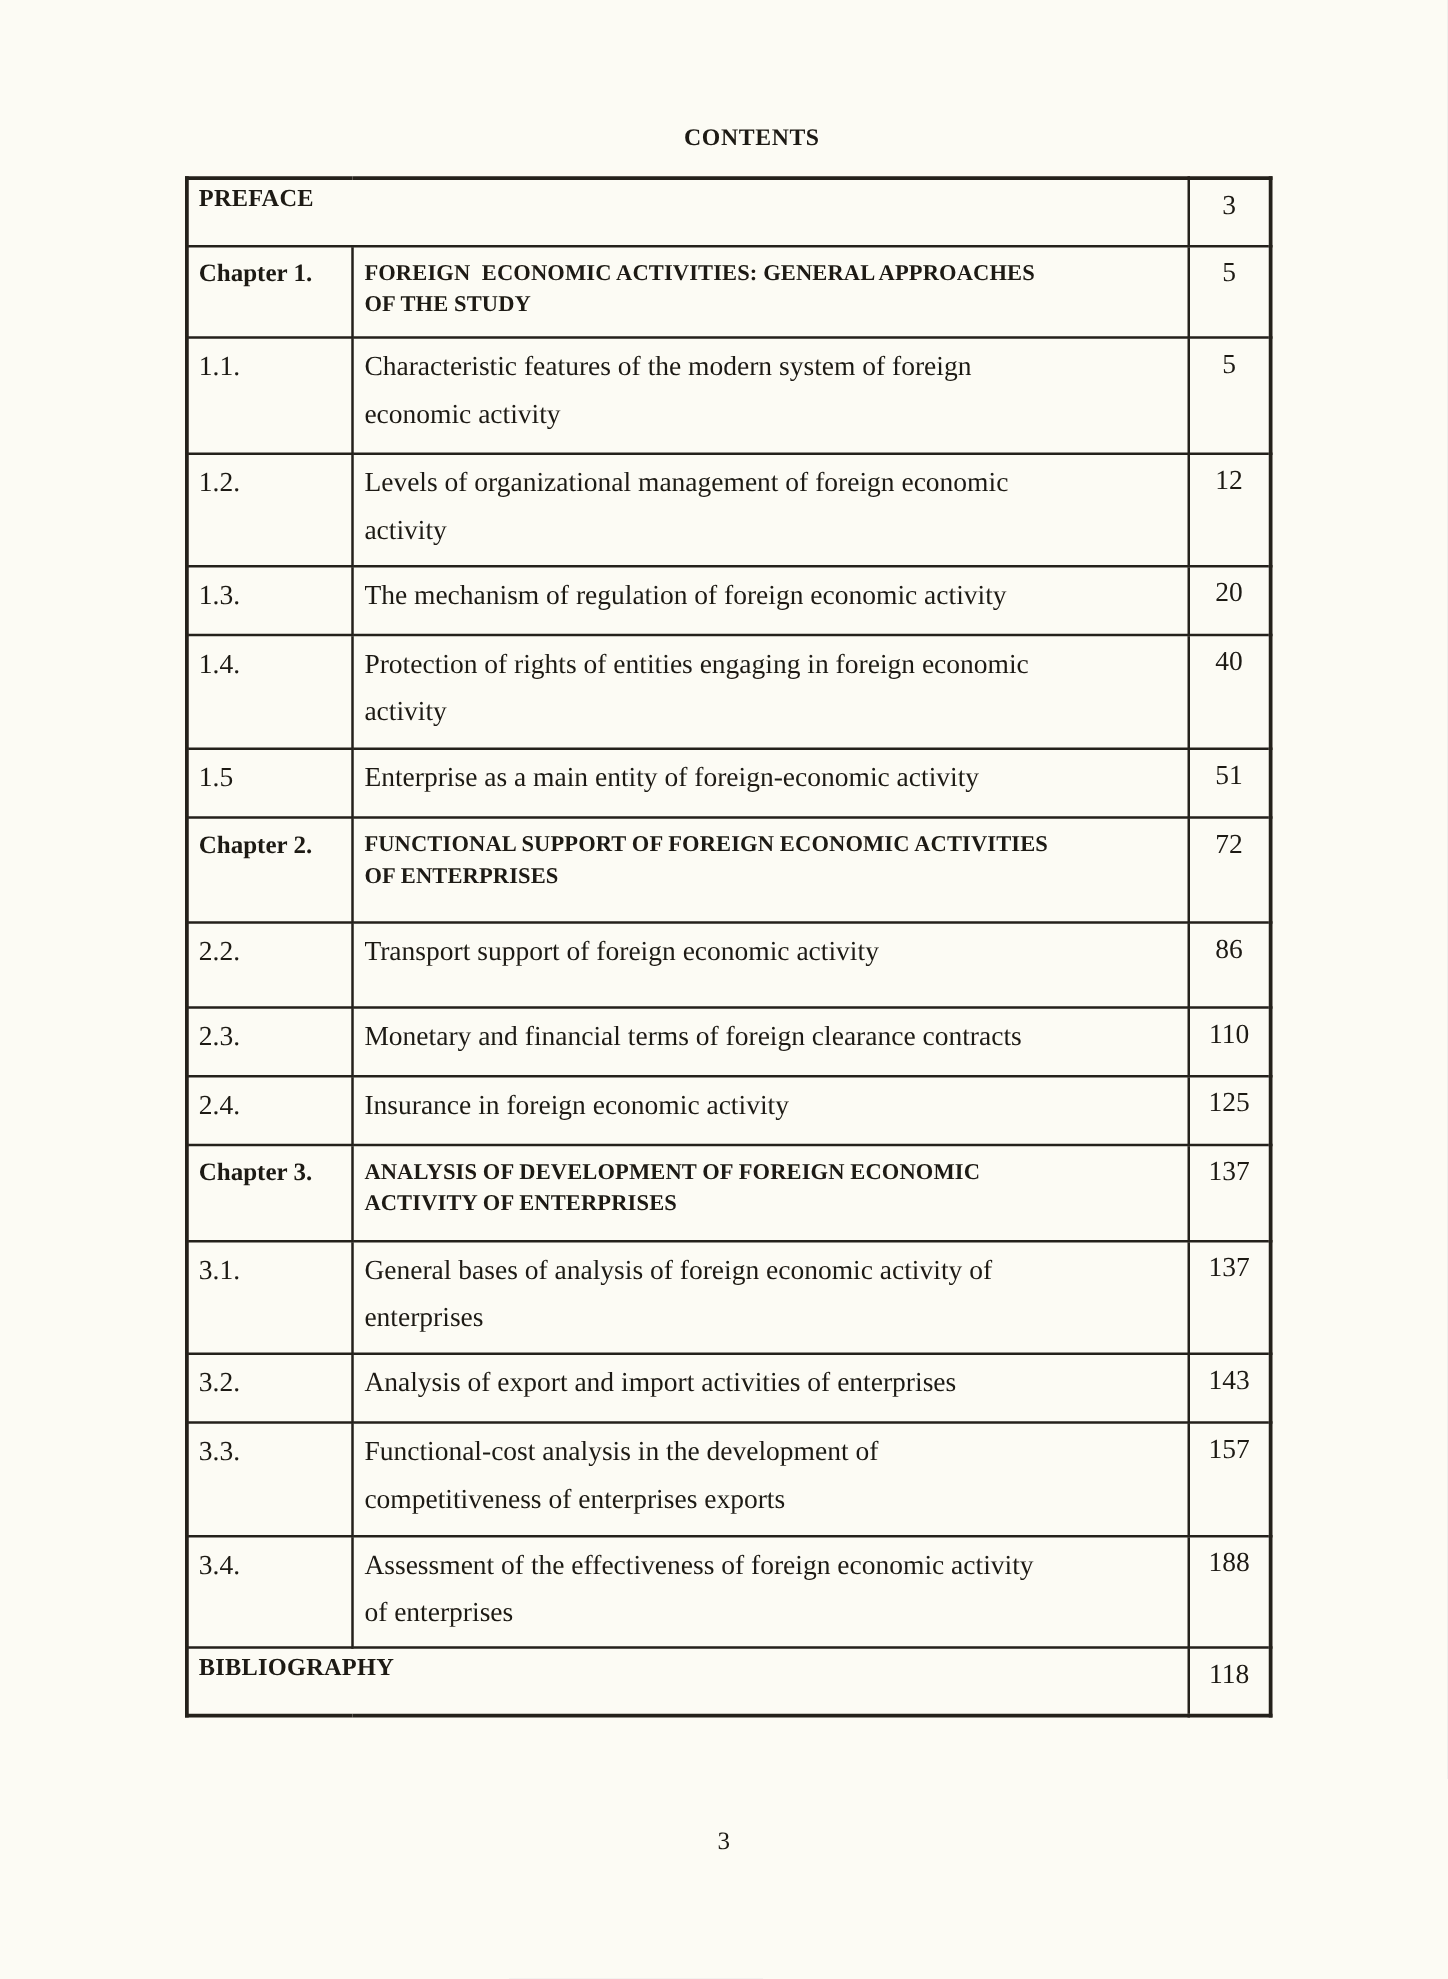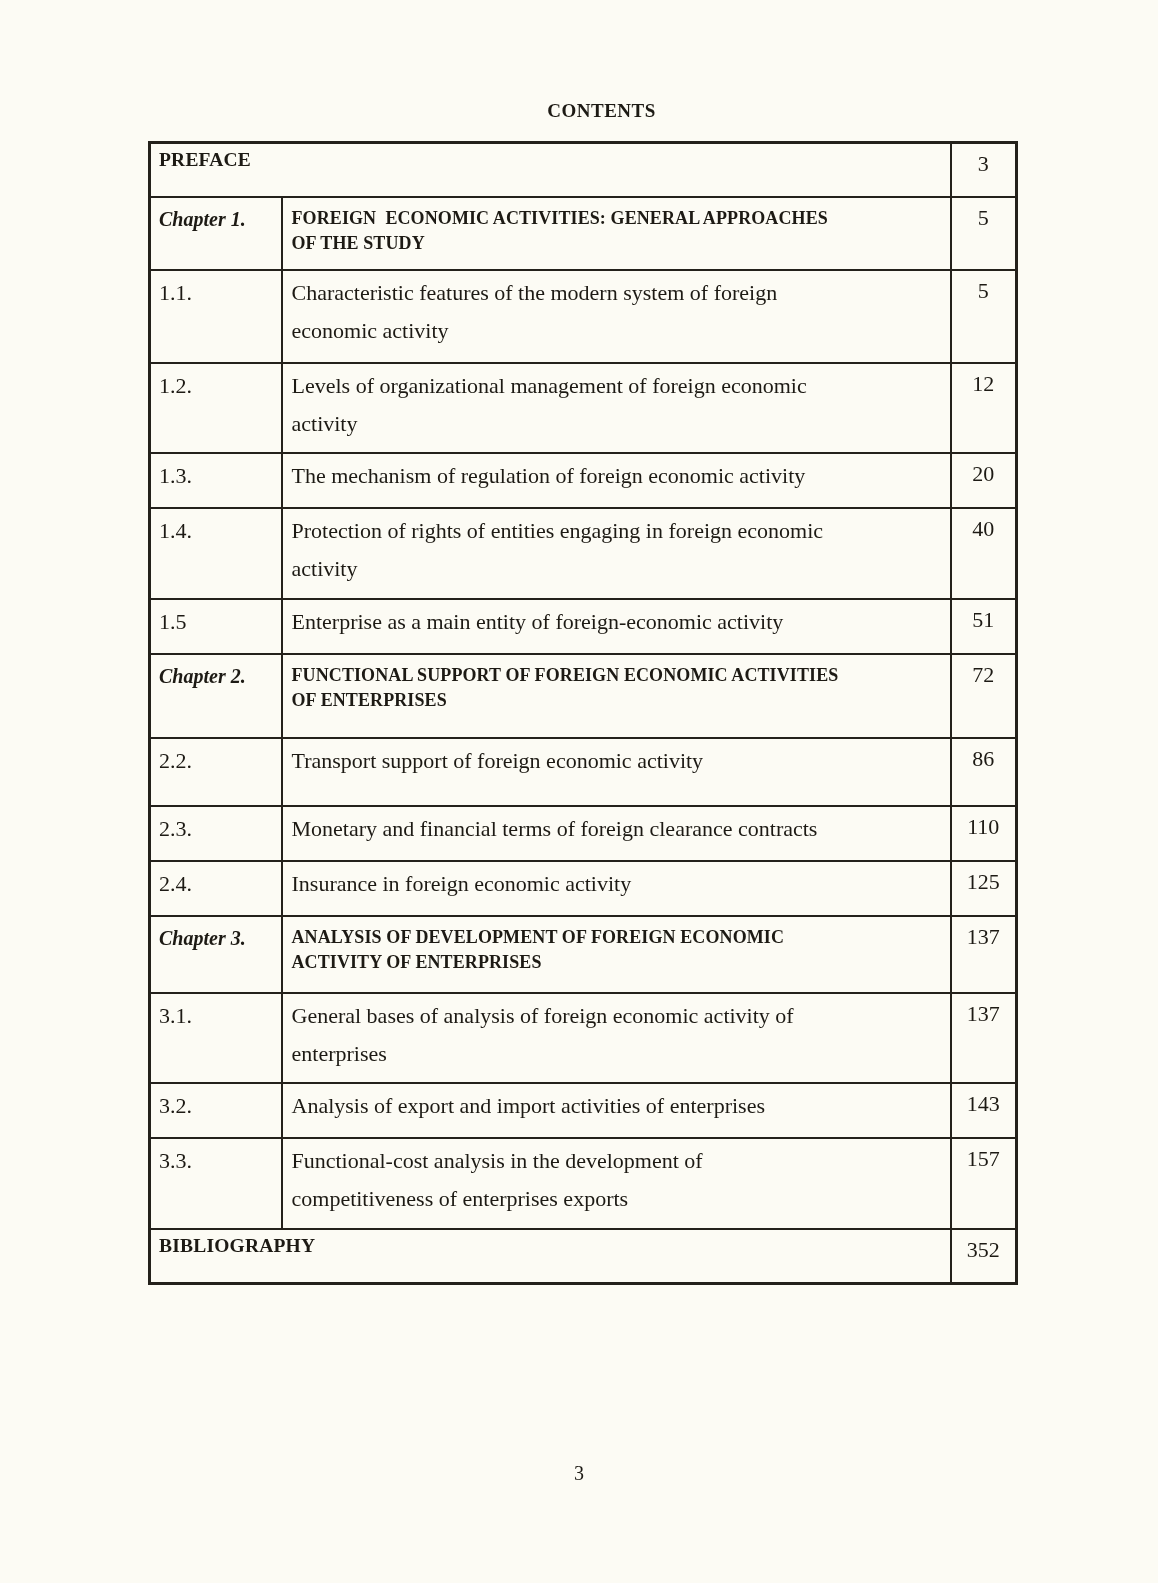--- a/index.html
+++ b/index.html
@@ -49,21 +49,20 @@
   td.col-label {
     padding: 3px 4px 0 8px;
     font-size: 22px;
     line-height: 38px;
   }
   tr.row-chapter td.col-label {
     font-weight: bold;
     font-size: 20px;
     line-height: 26px;
     padding-top: 8px;
-    font-style: italic;
   }
   tr.row-section td.col-label {
     font-weight: bold;
     font-size: 19.5px;
     line-height: 26px;
     padding-top: 3px;
     letter-spacing: 0.2px;
   }
   
   td.col-title {
@@ -186,23 +185,29 @@
           <td class="col-label">3.2.</td>
           <td class="col-title">Analysis of export and import activities of enterprises</td>
           <td class="col-page">143</td>
         </tr>
         <tr class="row-item" style="height:91px">
           <td class="col-label">3.3.</td>
           <td class="col-title">Functional-cost analysis in the development of
 competitiveness of enterprises exports</td>
           <td class="col-page">157</td>
         </tr>
+        <tr class="row-item" style="height:89px">
+          <td class="col-label">3.4.</td>
+          <td class="col-title">Assessment of the effectiveness of foreign economic activity
+of enterprises</td>
+          <td class="col-page">188</td>
+        </tr>
         <tr class="row-section" style="height:55px">
           <td class="col-label" colspan="2">BIBLIOGRAPHY</td>
-          <td class="col-page">352</td>
+          <td class="col-page">118</td>
         </tr>
       </tbody>
     </table>
   </div>
 
   <div class="footer-page">3</div>
 
 </div>
 
 </body></html>

